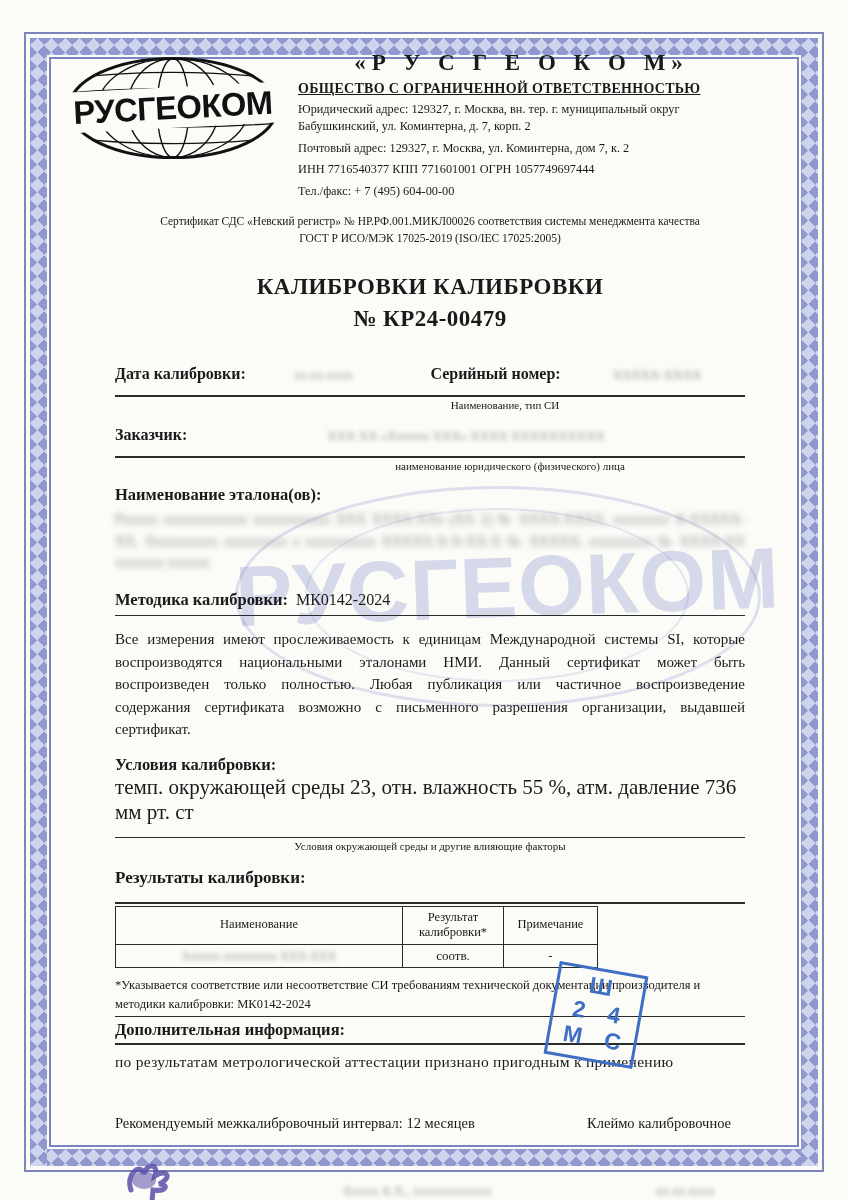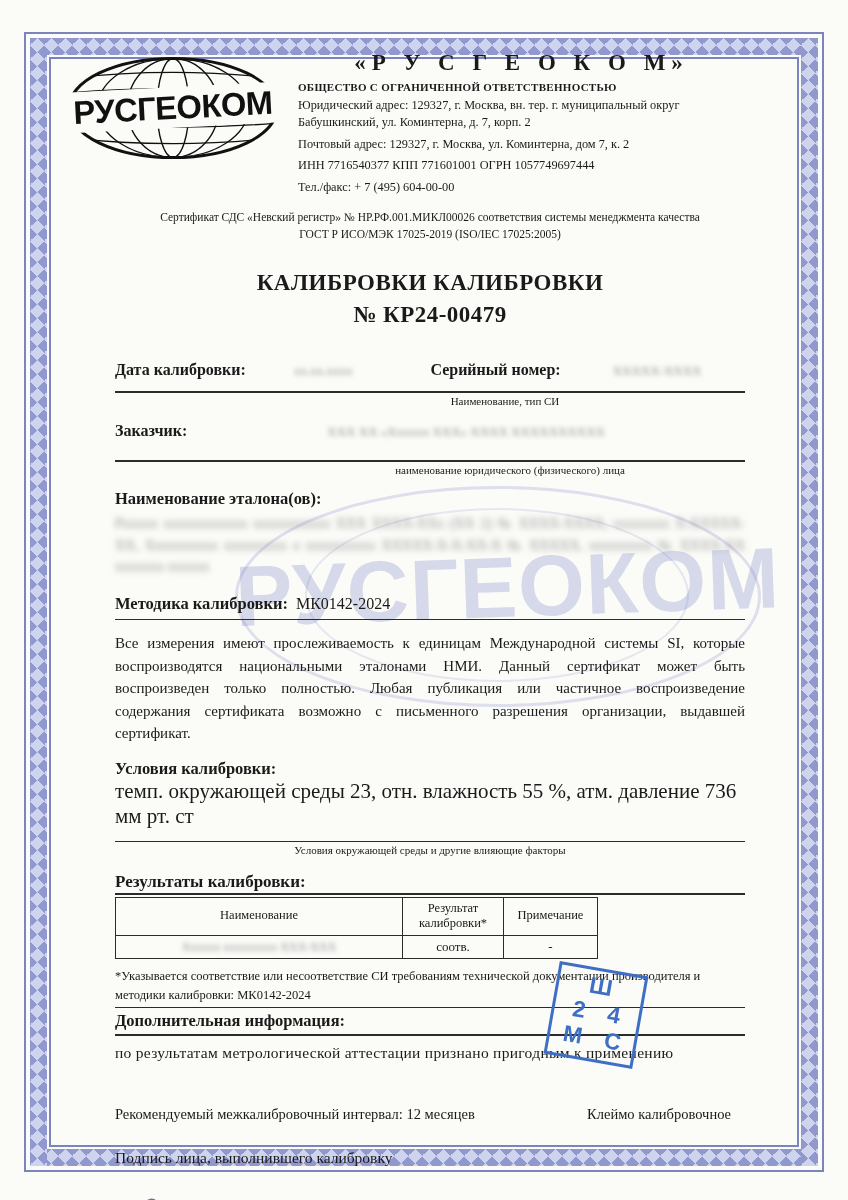--- a/index.html
+++ b/index.html
@@ -32,21 +32,21 @@
            color:rgba(108,118,192,.26);transform:rotate(-2deg);white-space:nowrap;}
 
   
   .logo{position:absolute;left:64px;top:56px;z-index:2;}
 
   
   .content{position:absolute;left:115px;top:50px;width:630px;z-index:1;}
 
   .head-text{margin-left:183px;width:447px;}
   .brand{font-size:23px;font-weight:bold;letter-spacing:6px;text-align:center;white-space:nowrap;}
-  .orgtype{font-size:11px;font-weight:bold;margin-top:5px;letter-spacing:.3px;}
+  .orgtype{font-size:14px;font-weight:bold;text-decoration:underline;margin-top:5px;letter-spacing:.3px;}
   .addr{font-size:12.3px;line-height:1.42;margin-top:4px;}
 
   .certlines{margin-top:13px;text-align:center;font-size:11.5px;line-height:1.45;}
 
   .doc-title{margin-top:24px;text-align:center;font-weight:bold;font-size:23px;line-height:1.4;letter-spacing:.5px;}
 
   .fields{margin-top:30px;}
   .row{display:flex;align-items:baseline;}
   .lab{font-weight:bold;font-size:16px;white-space:nowrap;}
   .rule{border-bottom:2px solid #2b2b2b;}
@@ -145,41 +145,41 @@
 
       <div class="row rule" style="padding-bottom:12px;">
         <span class="lab">Дата калибровки:</span>
         <span class="blur" style="margin-left:48px;">xx.xx.xxxx</span>
         <span class="lab" style="margin-left:78px;">Серийный номер:</span>
         <span class="blur" style="margin-left:52px;">XXXXX-XXXX</span>
       </div>
 
       <div class="cap" style="text-align:center;padding-left:150px;">Наименование, тип СИ</div>
 
-      <div class="row rule" style="margin-top:15px;padding-bottom:20px;">
+      <div class="row rule" style="margin-top:15px;padding-bottom:12px;">
         <span class="lab">Заказчик:</span>
         <span class="blur" style="margin-left:140px;">XXX XX «Xxxxxx XXX» XXXX XXXXXXXXXX</span>
       </div>
       <div class="cap" style="text-align:center;padding-left:160px;">наименование юридического (физического) лица</div>
 
       <div class="sec-head" style="margin-top:13px;">Наименование эталона(ов):</div>
       <div class="blur-big" style="margin-top:4px;">Рxxxxx xxxxxxxxxxxx xxxxxxxxxxx XXX XXXX-XXx (XX 2) № XXXX-XXXX, xxxxxxxx X-XXXXX-XX, Xxxxxxxxxx xxxxxxxxx x xxxxxxxxxx XXXXX-X-X-XX-X № XXXXX, xxxxxxxxx № XXXX-XX xxxxxxx xxxxxx</div>
 
       <div class="row rule-thin" style="margin-top:16px;padding-bottom:5px;">
         <span class="lab" style="font-size:16.5px;">Методика калибровки:</span>
         <span style="font-size:16px;margin-left:8px;">МК0142-2024</span>
       </div>
 
       <div class="para">Все измерения имеют прослеживаемость к единицам Международной системы SI, которые воспроизводятся национальными эталонами НМИ. Данный сертификат может быть воспроизведен только полностью. Любая публикация или частичное воспроизведение содержания сертификата возможно с письменного разрешения организации, выдавшей сертификат.</div>
 
       <div class="sec-head" style="margin-top:14px;">Условия калибровки:</div>
       <div class="rule-thin" style="font-size:21px;padding-bottom:12px;">темп. окружающей среды 23, отн. влажность 55 %, атм. давление 736 мм рт. ст</div>
       <div class="cap" style="text-align:center;">Условия окружающей среды и другие влияющие факторы</div>
 
-      <div class="sec-head rule" style="margin-top:16px;font-size:17px;padding-bottom:1px;">Результаты калибровки:</div>
+      <div class="sec-head rule" style="margin-top:16px;font-size:17px;padding-bottom:14px;">Результаты калибровки:</div>
       <table class="results">
         <tbody>
             <tr>
           <th style="width:278px;">Наименование</th>
           <th style="width:92px;">Результат калибровки*</th>
           <th style="width:85px;">Примечание</th>
         </tr>
         <tr>
           <td><span class="blur" style="font-size:12px;">Xxxxxx xxxxxxxxx XXX-XXX</span></td>
           <td>соотв.</td>
@@ -191,21 +191,20 @@
       <div class="rule-thin" style="margin-top:8px;font-size:12.5px;line-height:1.5;padding-bottom:3px;">*Указывается соответствие или несоответствие СИ требованиям технической документации производителя и методики калибровки: МК0142-2024</div>
 
       <div class="sec-head rule" style="font-size:16.5px;padding:3px 0;">Дополнительная информация:</div>
       <div style="font-size:15.5px;margin-top:8px;letter-spacing:.3px;">по результатам метрологической аттестации признано пригодным к применению</div>
 
       <div class="footer-row" style="margin-top:44px;font-size:14.5px;">
         <span>Рекомендуемый межкалибровочный интервал: 12 месяцев</span>
         <span style="margin-right:14px;">Клеймо калибровочное</span>
       </div>
 
-      <div style="margin-top:26px;font-size:15.5px;">Подпись лица, выполнившего калибровку</div>
 
       <div class="sig-row">
         <div class="sig-col" style="width:140px;">
           <div class="sig-space">
             <svg class="scribble" width="70" height="62" viewBox="0 0 70 62">
               <path d="M14 34 C 8 18, 24 6, 27 18 C 29 8, 42 6, 38 20 C 50 12, 56 22, 42 28 C 52 28, 50 36, 36 34 L 34 58" fill="none" stroke="#5b4ea8" stroke-width="5" stroke-linecap="round" opacity="0.85"></path>
               <ellipse cx="27" cy="24" rx="12" ry="9" fill="#5b4ea8" opacity="0.55"></ellipse>
             </svg>
           </div>
 

